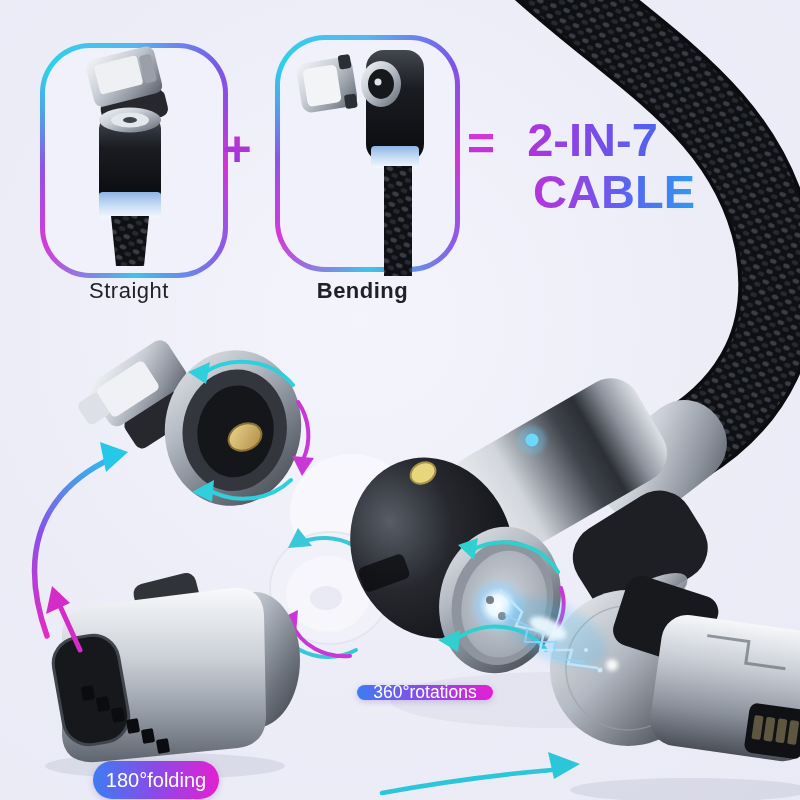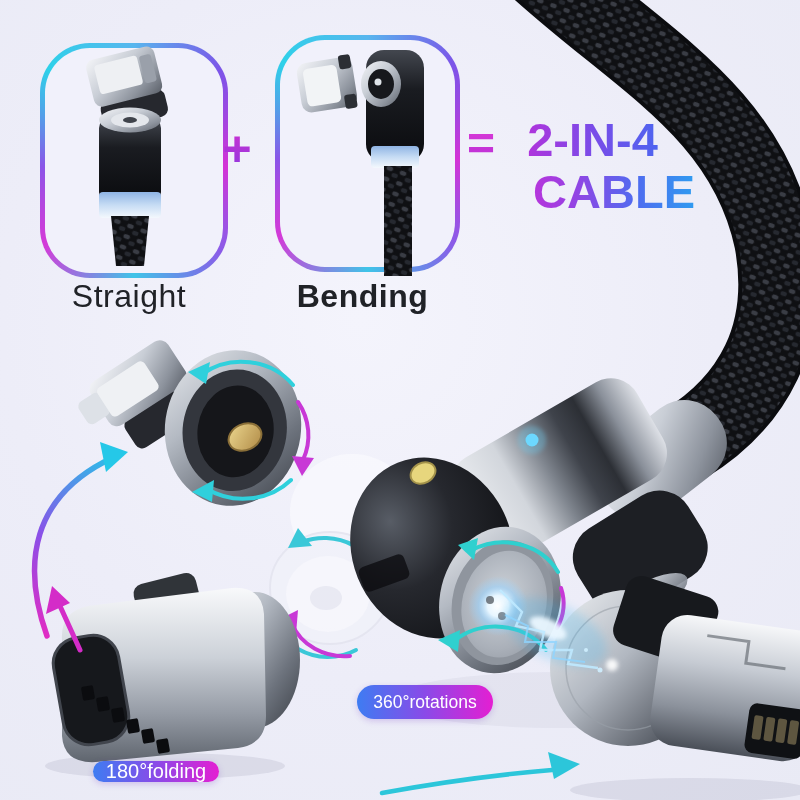--- a/index.html
+++ b/index.html
@@ -16,21 +16,21 @@
     background:
       linear-gradient(#f1f1fb,#f1f1fb) padding-box,
       conic-gradient(from 0deg,
         #58b6ee 0%, #7b55e8 12%, #d433d6 26%, #8a5ce8 38%,
         #3fc4e8 50%, #d43ad8 63%, #8a55e8 74%, #2ed1e9 88%, #58b6ee 100%) border-box;
     z-index:1;
   }
   #scene{position:absolute;left:0;top:0;z-index:2;}
   .lbl{
     position:absolute;text-align:center;
-    font-size:32px;color:#202227;letter-spacing:.5px;z-index:3;
+    font-size:22px;color:#202227;letter-spacing:.5px;z-index:3;
   }
   .grad-text{
     -webkit-background-clip:text;background-clip:text;color:transparent;
     font-weight:800;line-height:1;z-index:3;position:absolute;text-align:center;
   }
   #plus-sign{
     left:212px;top:124px;width:50px;font-size:50px;font-weight:800;
     background-image:linear-gradient(180deg,#d42fd0,#8a3ae0);
   }
   #equals-sign{
@@ -45,22 +45,22 @@
     left:500px;top:168px;width:195px;font-size:47px;
     background-image:linear-gradient(90deg,#d02bd6 0%,#9a40e2 35%,#4f6cf0 70%,#2f9bf0 100%);
     text-align:right;
   }
   .badge{
     position:absolute;display:flex;align-items:center;justify-content:center;
     color:#fff;font-weight:500;z-index:3;
     background:linear-gradient(90deg,#3e7cf2 0%,#8a4ae8 50%,#e41fd2 100%);
     box-shadow:0 2px 6px rgba(120,60,200,.25);
   }
-  #badge-rotations{left:357px;top:685px;width:136px;height:34px;border-radius:17px;font-size:17.5px;}
-  #badge-folding{left:93px;top:761px;width:126px;height:21px;border-radius:20px;font-size:20px;}
+  #badge-rotations{left:357px;top:685px;width:136px;height:15px;border-radius:17px;font-size:17.5px;}
+  #badge-folding{left:93px;top:761px;width:126px;height:38px;border-radius:20px;font-size:20px;}
 </style>
 </head>
 <body>
 
 <div class="neon-box" style="left:40px;top:43px;width:178px;height:225px;"></div>
 <div class="neon-box" style="left:275px;top:35px;width:175px;height:227px;"></div>
 
 <svg id="scene" width="800" height="800" viewBox="0 0 800 800">
   <defs>
     <pattern id="braid" width="14" height="11" patternUnits="userSpaceOnUse" patternTransform="rotate(20)">
@@ -311,17 +311,17 @@
     <path d="M 382,793 Q 470,777 552,770" fill="none" stroke="#2cc6da" stroke-width="4.5" stroke-linecap="round"></path>
     <polygon points="580,764 548,752 554,779" fill="#2cc6da"></polygon>
   </g>
 </svg>
 
 <div class="lbl" style="left:40px;top:278px;width:178px;">Straight</div>
 <div class="lbl" style="left:275px;top:278px;width:175px;font-weight:bold;">Bending</div>
 
 <div class="grad-text" id="plus-sign">+</div>
 <div class="grad-text" id="equals-sign">=</div>
-<div class="grad-text" id="headline-1">2-IN-4</div>
+<div class="grad-text" id="headline-1">2-IN-7</div>
 <div class="grad-text" id="headline-2">CABLE</div>
 
 <div class="badge" id="badge-rotations">360°rotations</div>
 <div class="badge" id="badge-folding">180°folding</div>
 
 </body></html>

